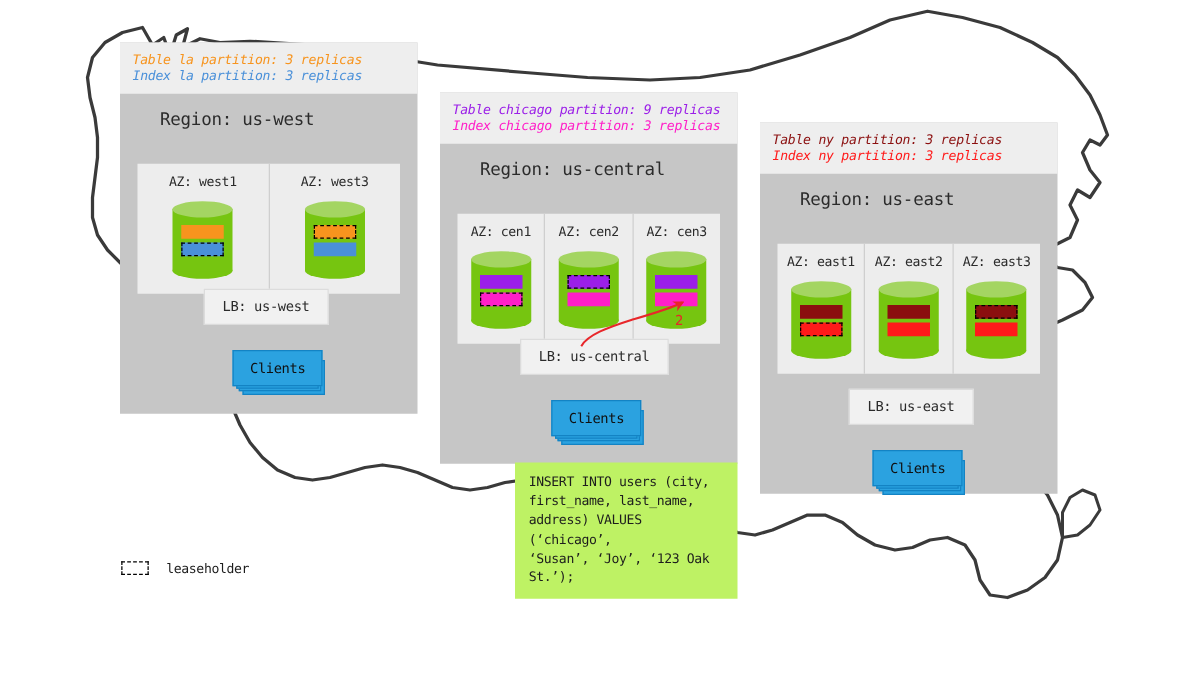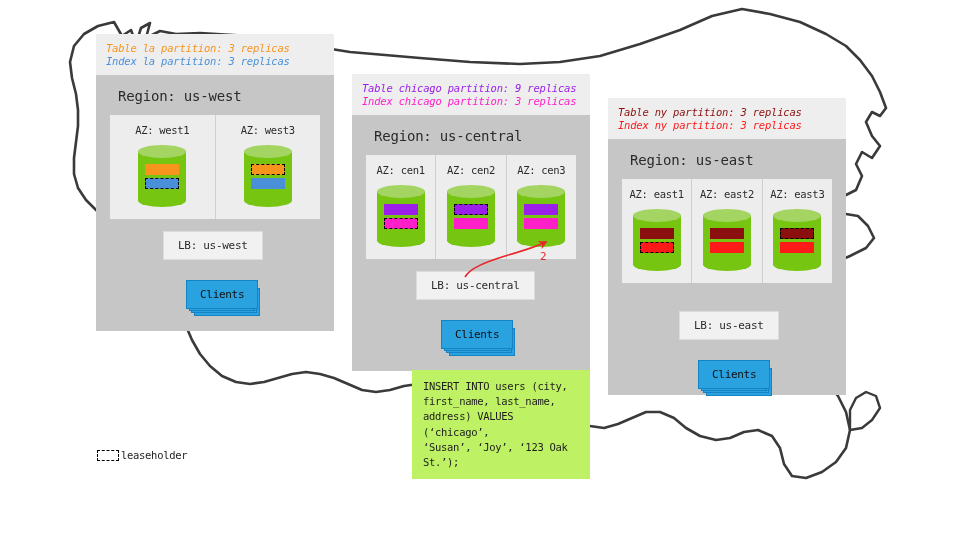--- a/index.html
+++ b/index.html
@@ -8,22 +8,22 @@
     background:#ffffff;
     font-family:"DejaVu Sans Mono","Liberation Mono",monospace;
   }
   #stage{position:absolute;inset:0;width:960px;height:540px;}
   #usmap{position:absolute;left:0;top:0;width:960px;height:540px;pointer-events:none;}
 
   
   .region{position:absolute;background:#c6c6c6;box-shadow:0 0 0 0 rgba(0,0,0,0);}
   .region-head{background:#eeeeee;padding:8px 10px 7px 10px;line-height:1.25;}
   .head-line{font-size:10.5px;letter-spacing:-0.2px;white-space:nowrap;font-style:italic;}
-  .region-title{font-size:14px;color:#2b2b2b;padding:13px 0 11px 22px;letter-spacing:-0.2px;}
-  .az-wrap{display:flex;background:#ededed;margin:0 14px;}
+  .region-title{font-size:14px;color:#2b2b2b;padding:13px 0 11px 32px;letter-spacing:-0.2px;}
+  .az-wrap{display:flex;background:#ededed;margin:16px 14px;}
   .az{flex:1;text-align:center;padding:9px 0 12px 0;position:relative;}
   .az + .az{border-left:1px solid #cfcfcf;}
   .az-label{font-size:10.5px;color:#2b2b2b;margin-bottom:9px;letter-spacing:-0.3px;}
 
   
   .cyl{position:relative;width:48px;height:62px;margin:0 auto;}
   .cyl-top{position:absolute;left:0;top:0;width:48px;height:13px;border-radius:50%;
            background:#a4d562;}
   .cyl-body{position:absolute;left:0;top:6px;width:48px;height:50px;background:#76c510;}
   .cyl-bot{position:absolute;left:0;bottom:0;width:48px;height:13px;border-radius:50%;
@@ -39,21 +39,21 @@
   .clients{position:absolute;}
   .clients .sheet{position:absolute;background:#2ba2e0;border:1px solid #1383c4;}
   .clients .front{position:relative;background:#2ba2e0;border:1px solid #1383c4;
       font-size:11px;color:#101010;padding:7px 13px;white-space:nowrap;letter-spacing:-0.3px;}
 
   
   .sqlbox{position:absolute;background:#bef264;padding:9px 11px;font-size:10.5px;
           line-height:1.45;color:#1d1d1d;letter-spacing:-0.3px;white-space:pre-wrap;}
 
   
-  .legend{position:absolute;display:flex;align-items:flex-end;gap:2px;}
+  .legend{position:absolute;display:flex;align-items:flex-start;gap:14px;}
   .legend-swatch{width:22px;height:11px;border:1.6px dashed #000;box-sizing:border-box;}
   .legend-text{font-size:10.5px;color:#1d1d1d;letter-spacing:-0.3px;}
 
   .arrow-layer{position:absolute;left:0;top:0;width:960px;height:540px;pointer-events:none;}
   .arrow-num{position:absolute;font-size:11px;color:#e8262a;}
 </style>
 </head>
 <body>
 
 <div id="stage">

